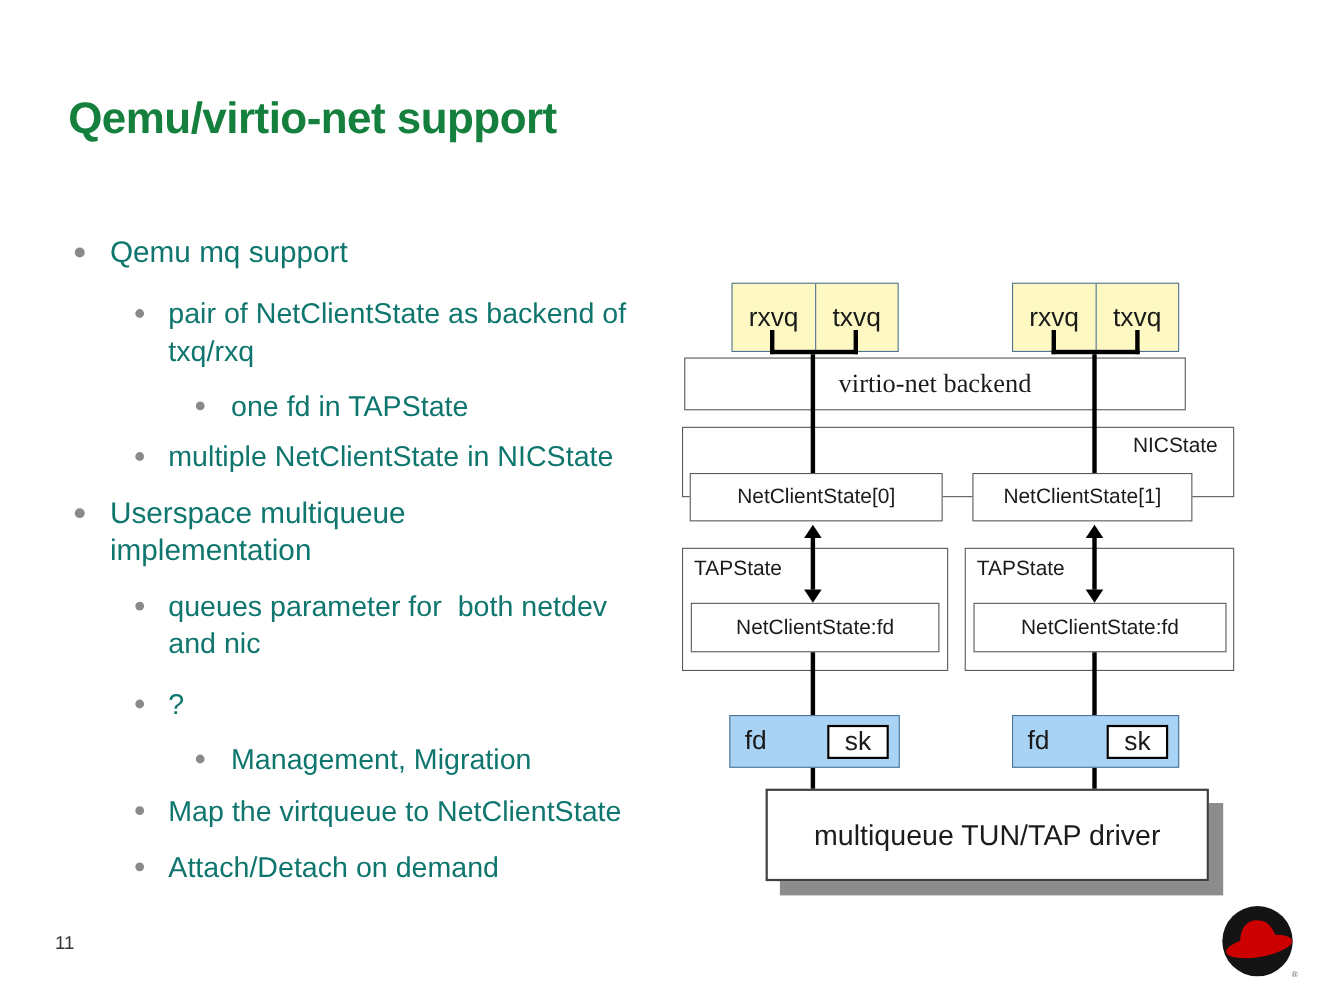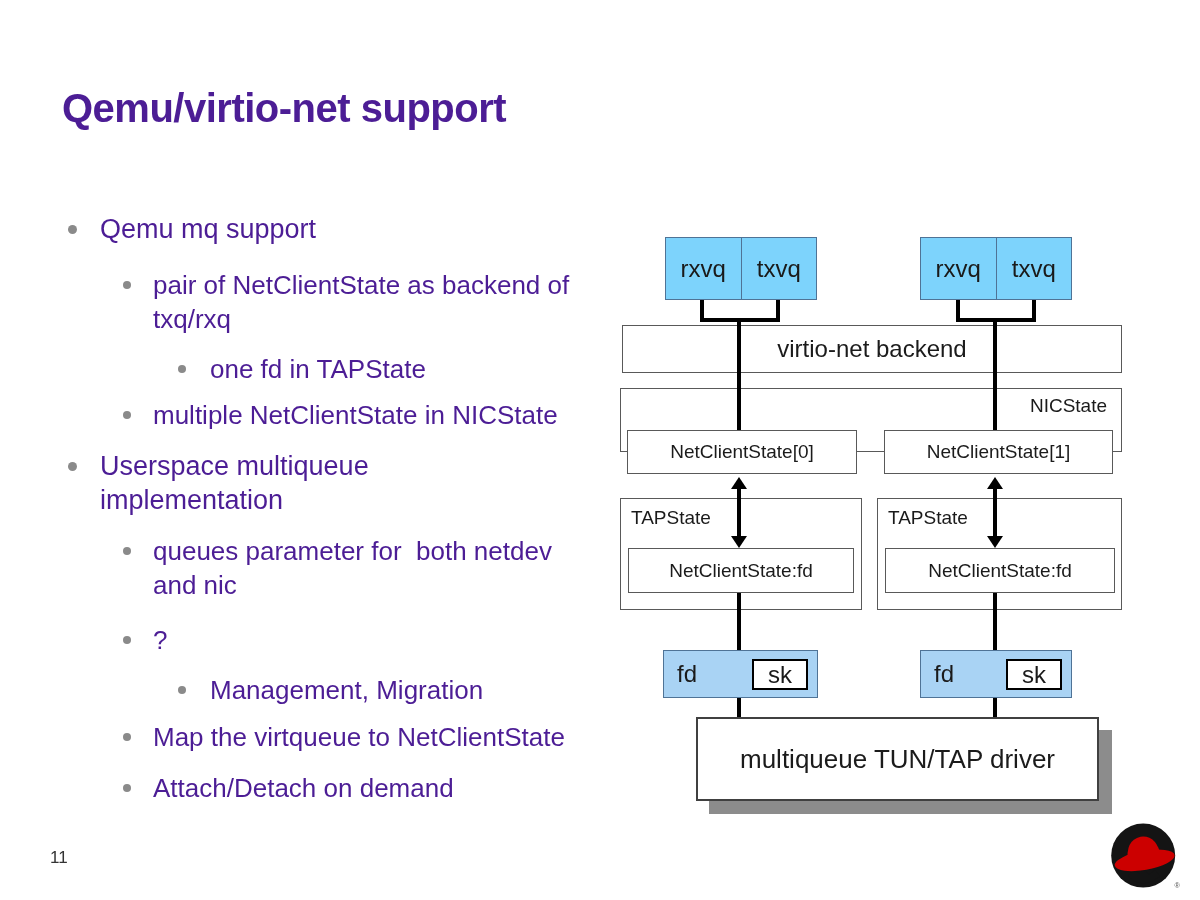--- a/index.html
+++ b/index.html
@@ -3,45 +3,45 @@
 <meta charset="utf-8">
 <style>
   html,body{margin:0;padding:0;background:#fff;}
   .stage{
     position:relative;width:1200px;height:900px;background:#ffffff;overflow:hidden;
     font-family:"Liberation Sans", sans-serif;color:#1b1b1b;
   }
   
   .title{
     position:absolute;left:62px;top:86px;margin:0;
-    font-size:40px;font-weight:700;letter-spacing:-0.5px;color:#4c1d95;
+    font-size:40px;font-weight:700;letter-spacing:-0.5px;color:#15803d;
   }
   
   .bullets{position:absolute;left:62px;top:207px;width:540px;}
   .bi{position:relative;margin:0;}
   .bi .dot{position:absolute;border-radius:50%;background:#8a8a8a;}
-  .bi .bt{display:block;line-height:34px;white-space:pre-wrap;color:#4c1d95;}
+  .bi .bt{display:block;line-height:34px;white-space:pre-wrap;color:#0f766e;}
   .lvl1{padding-left:38px;}
   .lvl1 .bt{font-size:27px;max-width:440px;}
   .lvl1 .dot{left:6px;top:13px;width:9px;height:9px;}
   .lvl2{padding-left:91px;}
   .lvl2 .bt{font-size:26px;max-width:420px;}
   .lvl2 .dot{left:61px;top:13px;width:8px;height:8px;}
   .lvl3{padding-left:148px;}
   .lvl3 .bt{font-size:26px;max-width:372px;}
   .lvl3 .dot{left:116px;top:13px;width:8px;height:8px;}
   .mt5{margin-top:5px;}  .mt22{margin-top:22px;} .mt16{margin-top:16px;}
   .mt12{margin-top:12px;} .mt17{margin-top:17px;} .mt21{margin-top:21px;}
   .mt13{margin-top:13px;}
   
   .diagram{position:absolute;inset:0;}
   .dbox{position:absolute;box-sizing:border-box;background:#fff;border:1px solid #595959;z-index:1;}
   .vqpair{
     position:absolute;box-sizing:border-box;display:flex;z-index:1;
-    background:#7dd3fc;border:1px solid #4f7396;
+    background:#fef9c3;border:1px solid #4f7396;margin-top:20px;
   }
   .vqcell{flex:1;display:flex;align-items:center;justify-content:center;font-size:24px;color:#1a1a1a;}
   .vqcell.first{border-right:1px solid #4f7396;}
   .bracket{position:absolute;box-sizing:border-box;z-index:1;
     border-left:4px solid #000;border-right:4px solid #000;border-bottom:4px solid #000;}
   .backend{display:flex;align-items:center;justify-content:center;font-size:24px;}
   .niclabel{position:absolute;top:6px;right:14px;font-size:19px;color:#1a1a1a;}
   .centerlabel{display:flex;align-items:center;justify-content:center;font-size:19px;}
   .taplabel{position:absolute;top:8px;left:10px;font-size:19px;color:#1a1a1a;}
   .vline{position:absolute;width:4px;background:#000;z-index:2;}
@@ -61,24 +61,24 @@
   }
   .dblarrow{position:absolute;width:16px;z-index:4;}
   .tri-up{width:0;height:0;margin:0 auto;border-left:8px solid transparent;border-right:8px solid transparent;border-bottom:12px solid #000;}
   .tri-down{width:0;height:0;margin:0 auto;border-left:8px solid transparent;border-right:8px solid transparent;border-top:12px solid #000;}
   .shaft{width:4px;height:47px;margin:0 auto;background:#000;}
   
   #vqpair0{left:665px;top:237px;width:152px;height:63px;}
   #vqpair1{left:920px;top:237px;width:152px;height:63px;}
   #bracket0{left:700px;top:300px;width:80px;height:22px;}
   #bracket1{left:956px;top:300px;width:80px;height:22px;}
-  #backend{left:622px;top:325px;width:500px;height:48px;}
+  #backend{left:622px;top:325px;width:456px;height:48px;font-family:Liberation Serif, serif;}
   #nicbox{left:620px;top:388px;width:502px;height:64px;}
   #ncs0{left:627px;top:430px;width:230px;height:44px;}
-  #ncs1{left:884px;top:430px;width:229px;height:44px;}
+  #ncs1{left:884px;top:430px;width:200px;height:44px;}
   #tap0{left:620px;top:498px;width:242px;height:112px;}
   #tap1{left:877px;top:498px;width:245px;height:112px;}
   #tapinner0{left:7px;top:49px;width:226px;height:45px;position:absolute;}
   #tapinner1{left:7px;top:49px;width:230px;height:45px;position:absolute;}
   #lineA0{left:737px;top:322px;height:108px;}
   #lineA1{left:993px;top:322px;height:108px;}
   #lineB0{left:737px;top:593px;height:124px;}
   #lineB1{left:993px;top:593px;height:124px;}
   #arrow0{left:731px;top:477px;}
   #arrow1{left:987px;top:477px;}

